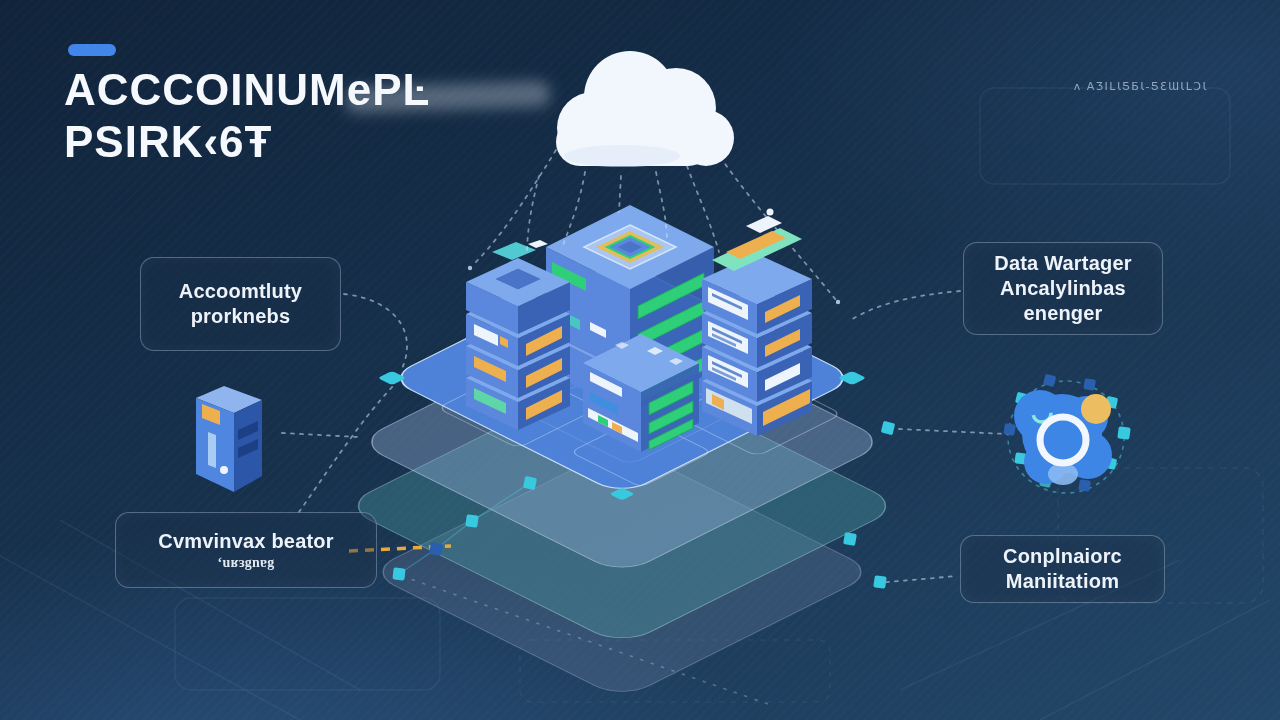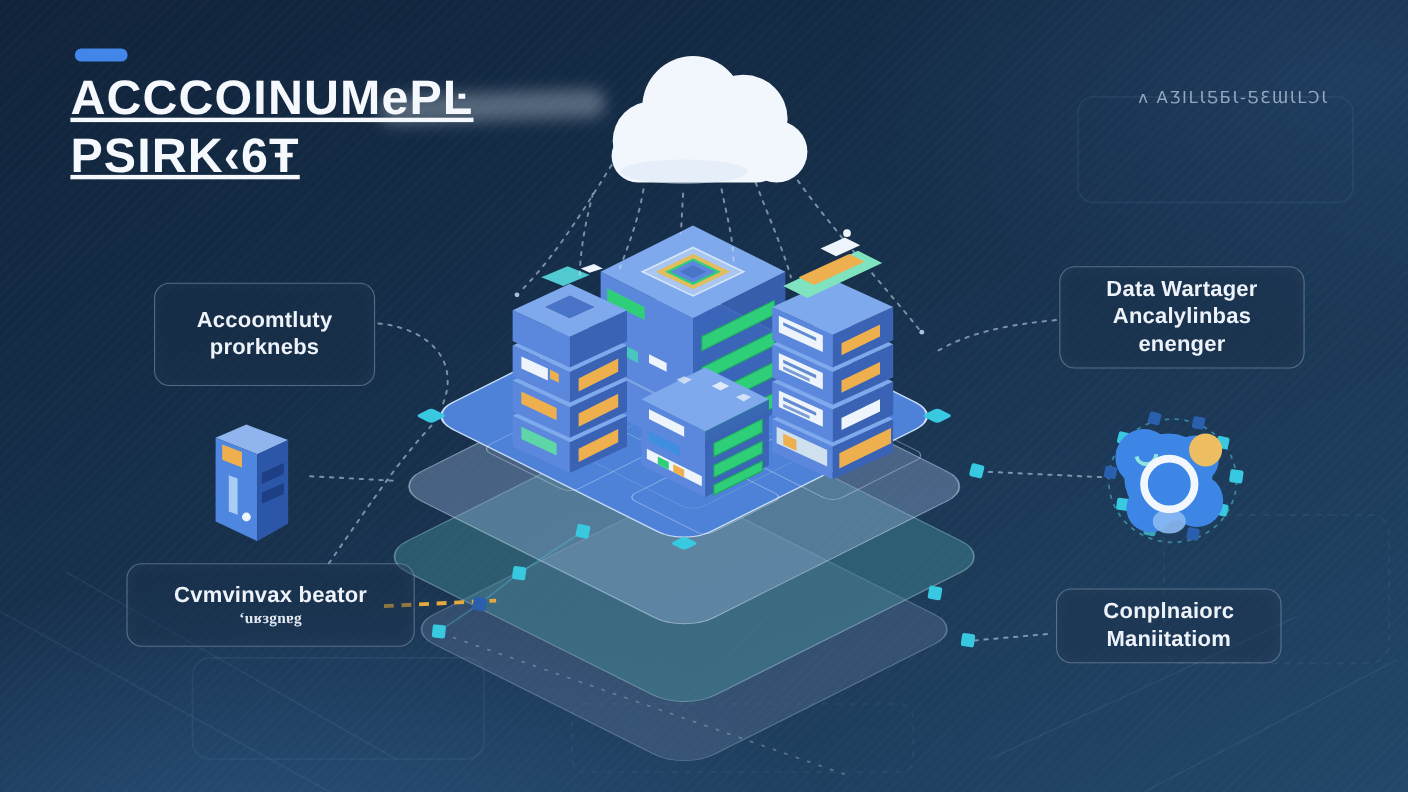--- a/index.html
+++ b/index.html
@@ -19,34 +19,34 @@
       radial-gradient(900px 420px at 18% 108%, rgba(62,112,172,.38), rgba(62,112,172,0) 60%),
       radial-gradient(700px 360px at 96% 10%, rgba(46,84,130,.35), rgba(46,84,130,0) 65%),
       linear-gradient(158deg, var(--background-top,#10233a) 0%, var(--background-mid,#17314d) 48%, var(--background-bottom,#234769) 100%);
   }
   .hatch{position:absolute;inset:0;pointer-events:none;
     background:repeating-linear-gradient(135deg, rgba(255,255,255,.016) 0 2px, rgba(0,0,0,0) 2px 7px);}
   .scene{position:absolute;inset:0}
   .accent-bar{position:absolute;left:68px;top:44px;width:48px;height:12px;border-radius:6px;
     background:var(--accent,#4386ea);}
   .title{position:absolute;left:64px;top:64px;color:var(--title-text,#f5f8fc);
-    font-size:44px;font-weight:700;letter-spacing:1px;line-height:1.18;text-decoration:underline;}
+    font-size:44px;font-weight:700;letter-spacing:1px;line-height:1.18;}
   .title span{display:block}
   .smudge{position:absolute;left:345px;top:84px;width:205px;height:26px;border-radius:12px;
     background:rgba(240,246,252,.30);filter:blur(7px);transform:rotate(-2deg);}
   .corner-note{position:absolute;right:72px;top:80px;color:var(--note-text,#a9bacf);
     font-family:"DejaVu Sans","Liberation Sans",sans-serif;
-    font-size:15px;letter-spacing:1.5px;opacity:.85;}
+    font-size:11px;letter-spacing:1.5px;opacity:.85;}
   .callout{position:absolute;display:flex;flex-direction:column;align-items:center;justify-content:center;
     border-radius:14px;border:1.5px solid rgba(186,205,230,.38);background:rgba(27,48,75,.42);
     color:var(--callout-text,#eef3fa);font-weight:600;font-size:20px;line-height:1.25;
     text-align:center;letter-spacing:.2px;box-shadow:inset 0 0 18px rgba(255,255,255,.04);}
   .callout .alt{font-family:Liberation Serif, serif;font-size:14px;opacity:.95}
   .co-tl{left:140px;top:257px;width:201px;height:94px}
-  .co-tr{left:963px;top:242px;width:223px;height:93px}
+  .co-tr{left:963px;top:242px;width:200px;height:93px}
   .co-bl{left:115px;top:512px;width:262px;height:76px}
   .co-br{left:960px;top:535px;width:205px;height:68px}
   svg{position:absolute;inset:0}
   .fill-srv{fill:var(--server-body,#5b87dc)}
   .fill-srv-top{fill:var(--server-top,#7ea9ec)}
   .fill-srv-side{fill:var(--server-side,#3a63b5)}
   .fill-green{fill:var(--chip-green,#2fcf7a)}
   .fill-orange{fill:var(--chip-orange,#eeb04e)}
   .fill-white{fill:var(--chip-white,#eef4fb)}
   .fill-cyan{fill:var(--node-cyan,#38c8e0)}

